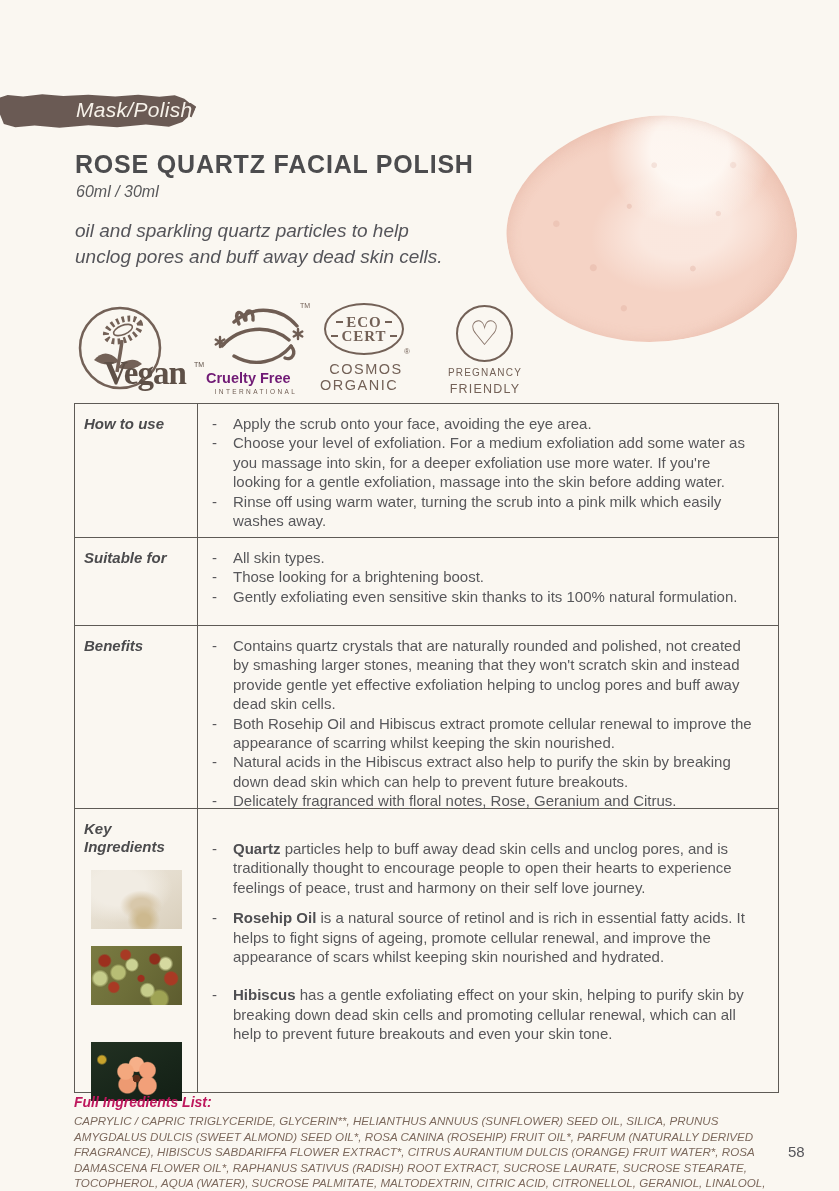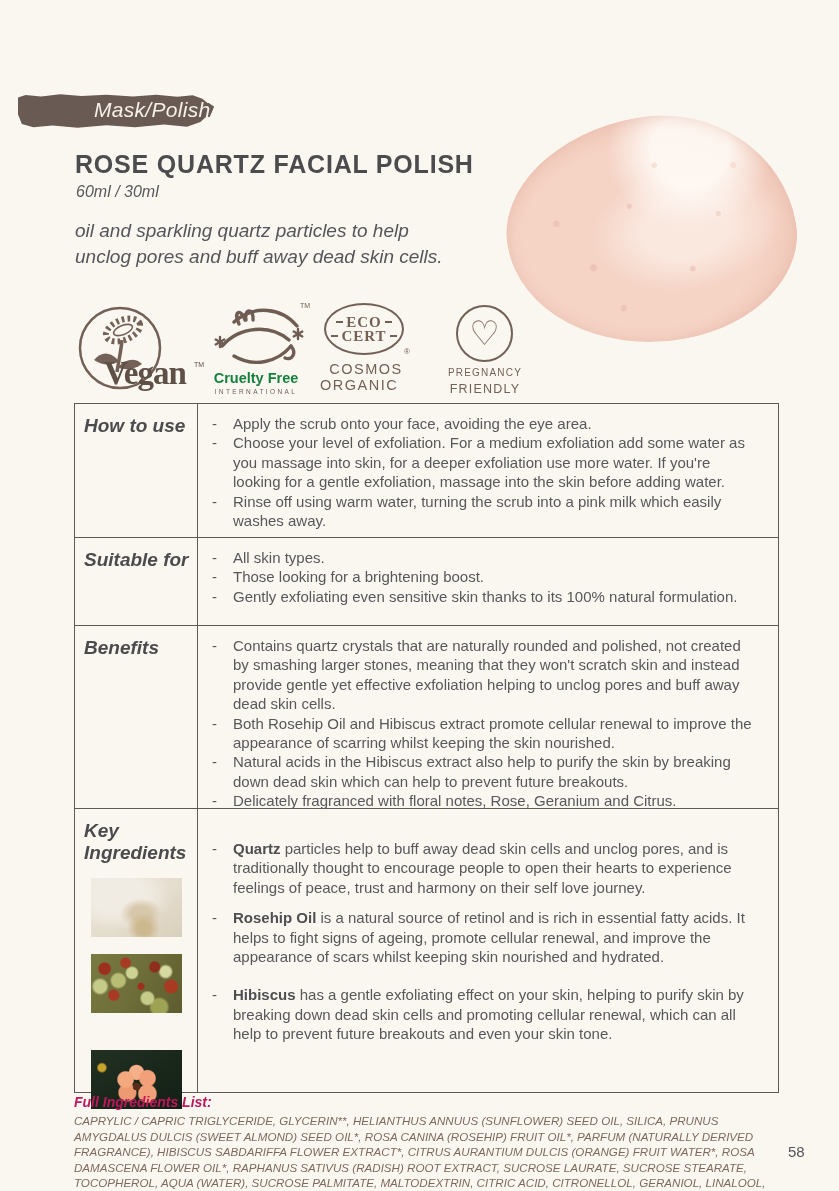--- a/index.html
+++ b/index.html
@@ -4,21 +4,21 @@
 <style>
   * { margin:0; padding:0; box-sizing:border-box; }
   html,body { background:#e8e6e1; }
   .page {
     position:relative; width:839px; height:1191px; margin:0 auto;
     background:#FAF7F1; overflow:hidden;
     font-family:"Liberation Sans", sans-serif; color:#58585B;
   }
 
   
-  .brush-wrap { position:absolute; left:0; top:94px; width:200px; height:38px;margin-left:18px; }
+  .brush-wrap { position:absolute; left:0; top:94px; width:200px; height:38px; }
   .brush {
     position:absolute; left:0; top:0; width:192px; height:34px; background:#6A5A54;
     clip-path:polygon(0% 10%, 4% 3%, 12% 7%, 22% 1%, 33% 6%, 46% 2%, 60% 7%, 72% 2%,
       83% 8%, 91% 4%, 96% 14%, 100% 32%, 97% 48%, 99% 62%, 95% 82%, 88% 96%, 76% 90%,
       61% 98%, 46% 92%, 31% 99%, 18% 93%, 8% 98%, 2% 88%, 0% 60%);
   }
   .brush-fleck { position:absolute; left:186px; top:9px; width:9px; height:14px;
     background:#6A5A54; transform:rotate(18deg);
     clip-path:polygon(20% 0,100% 15%,85% 100%,0 80%); }
   .brush-label {
@@ -58,22 +58,22 @@
   .badge { position:absolute; color:#736157; }
   .badge svg { display:block; }
 
   .vegan-badge { left:8px; top:6px; width:125px; height:94px; }
   .vegan-word { position:absolute; left:28px; top:52px; font-family:"Liberation Serif", serif;
     font-weight:bold; font-size:33px; color:#5E5047; letter-spacing:-1px; }
   .vegan-tm { position:absolute; left:118px; top:58px; font-size:7px; color:#5E5047; }
 
   .cruelty-badge { left:138px; top:3px; width:100px; height:100px; }
   .cruelty-tm { position:absolute; right:-4px; top:2px; font-size:7px; }
-  .cruelty-word { position:absolute; left:0; right:0; top:70px; text-align:center;
-    font-weight:bold; font-size:14.5px; color:#15803d; }
+  .cruelty-word { position:absolute; left:0; right:0; top:70px; 
+    font-weight:bold; font-size:14.5px; color:#701a75; }
   .cruelty-sub { position:absolute; left:0; right:0; top:88px; text-align:center;
     font-size:6.5px; letter-spacing:2.4px; color:#6F5D53; }
 
   .ecocert-badge { left:252px; top:6px; width:92px; height:96px; }
   .eco-oval { position:absolute; left:4px; top:0; width:80px; height:52px;
     border:2.5px solid #736157; border-radius:50%;
     display:flex; flex-direction:column; align-items:center; justify-content:center; }
   .eco-line { font-family:"Liberation Serif", serif; font-weight:bold;
     font-size:15px; line-height:14px; letter-spacing:1px; display:flex; align-items:center; gap:3px; }
   .eco-line::before, .eco-line::after { content:""; width:7px; height:1.8px; background:#736157; }
@@ -96,21 +96,21 @@
   
   .info-table {
     position:absolute; left:74px; top:403px; width:705px;
     display:grid; grid-template-columns:123px 1fr;
     grid-template-rows:134px 88px 183px 283px;
     border:1px solid #5E5B56;
   }
   .cell { border-bottom:1px solid #5E5B56; }
   .label-cell { border-right:1px solid #5E5B56; padding:11px 6px 0 9px; }
   .row4 .cell, .cell.last { border-bottom:none; }
-  .row-label { font-weight:bold; font-style:italic; font-size:19px; color:#4B4B4D; }
+  .row-label { font-weight:bold; font-style:italic; font-size:15px; color:#4B4B4D; }
   .content-cell { padding:10px 18px 0 14px; font-size:15px; line-height:19.4px; color:#58585B; }
   .bullet { display:flex; }
   .bullet .dash { width:21px; flex:0 0 21px; }
   .ki-lead { font-weight:bold; color:#4F4F52; }
 
   .ki-images { margin-top:14px; display:flex; flex-direction:column; }
   .ki-img { width:91px; height:59px; margin-left:7px; }
   .img-quartz {
     background:
       radial-gradient(ellipse at 58% 85%, #cdb98f 0 9%, rgba(205,185,143,0) 22%),

